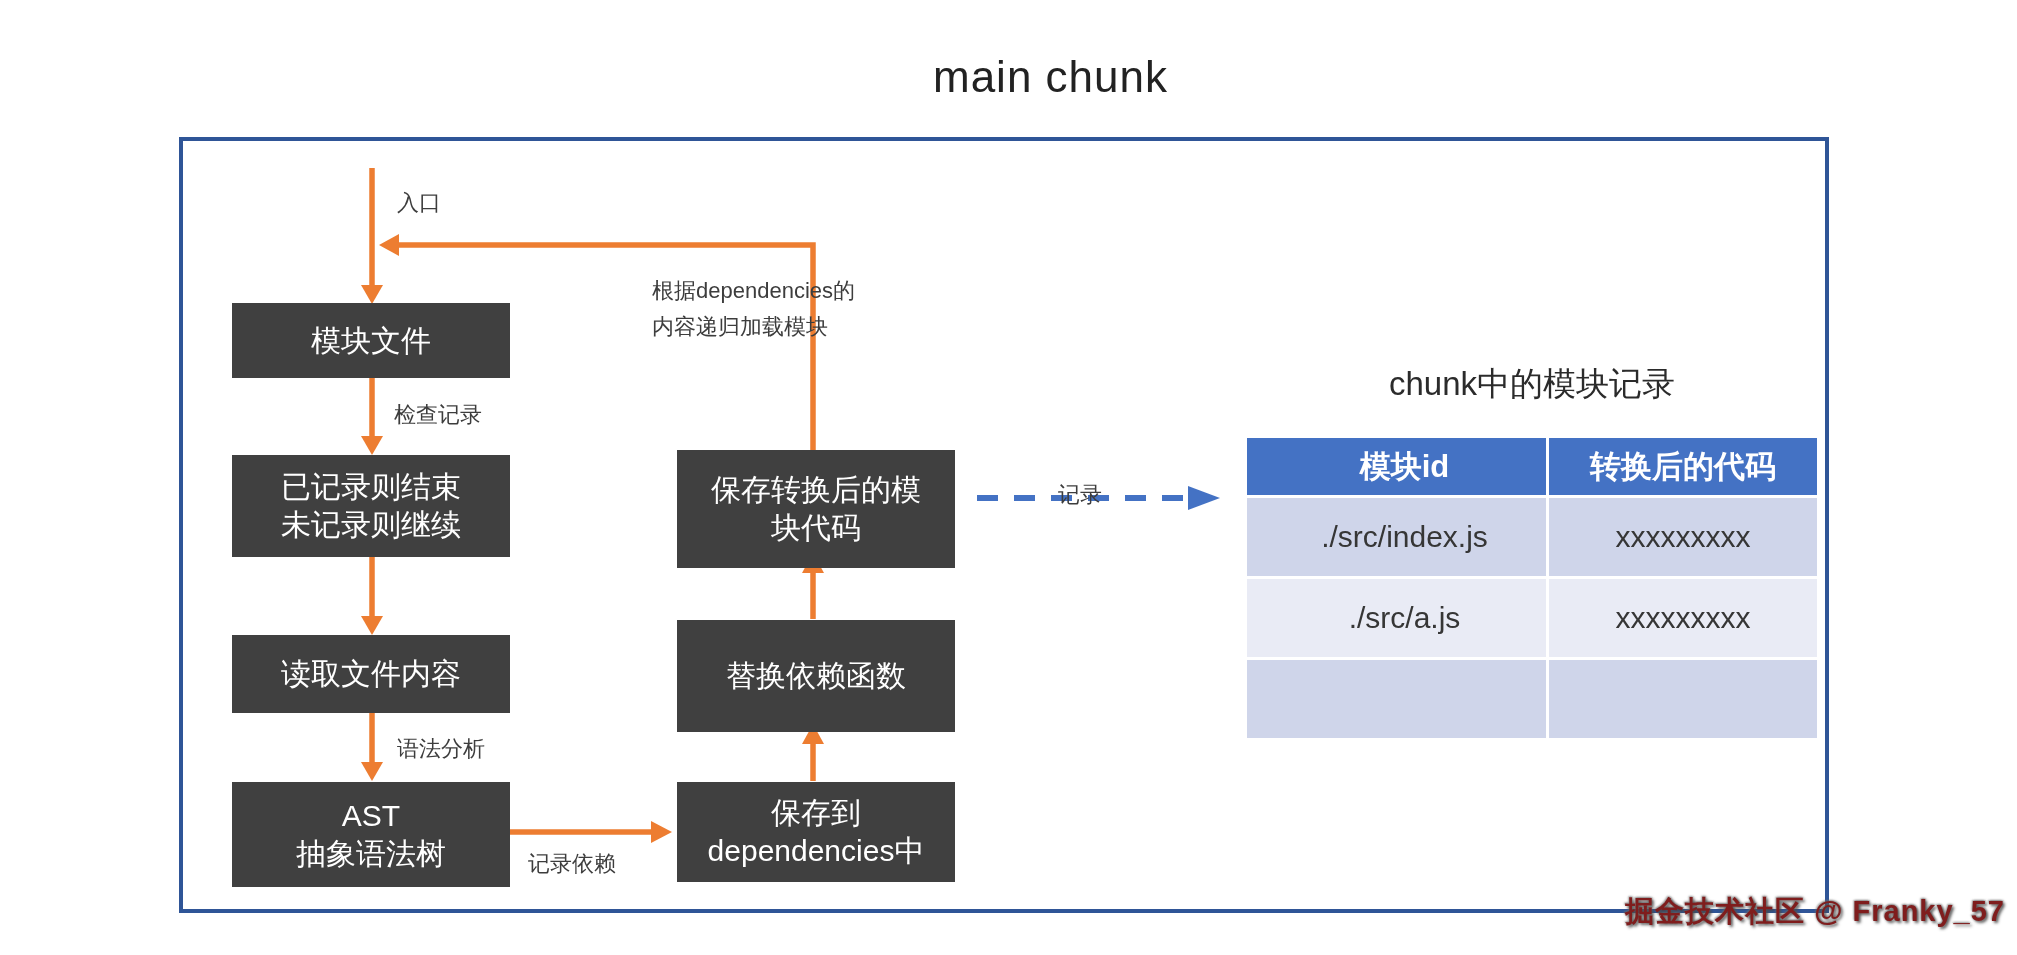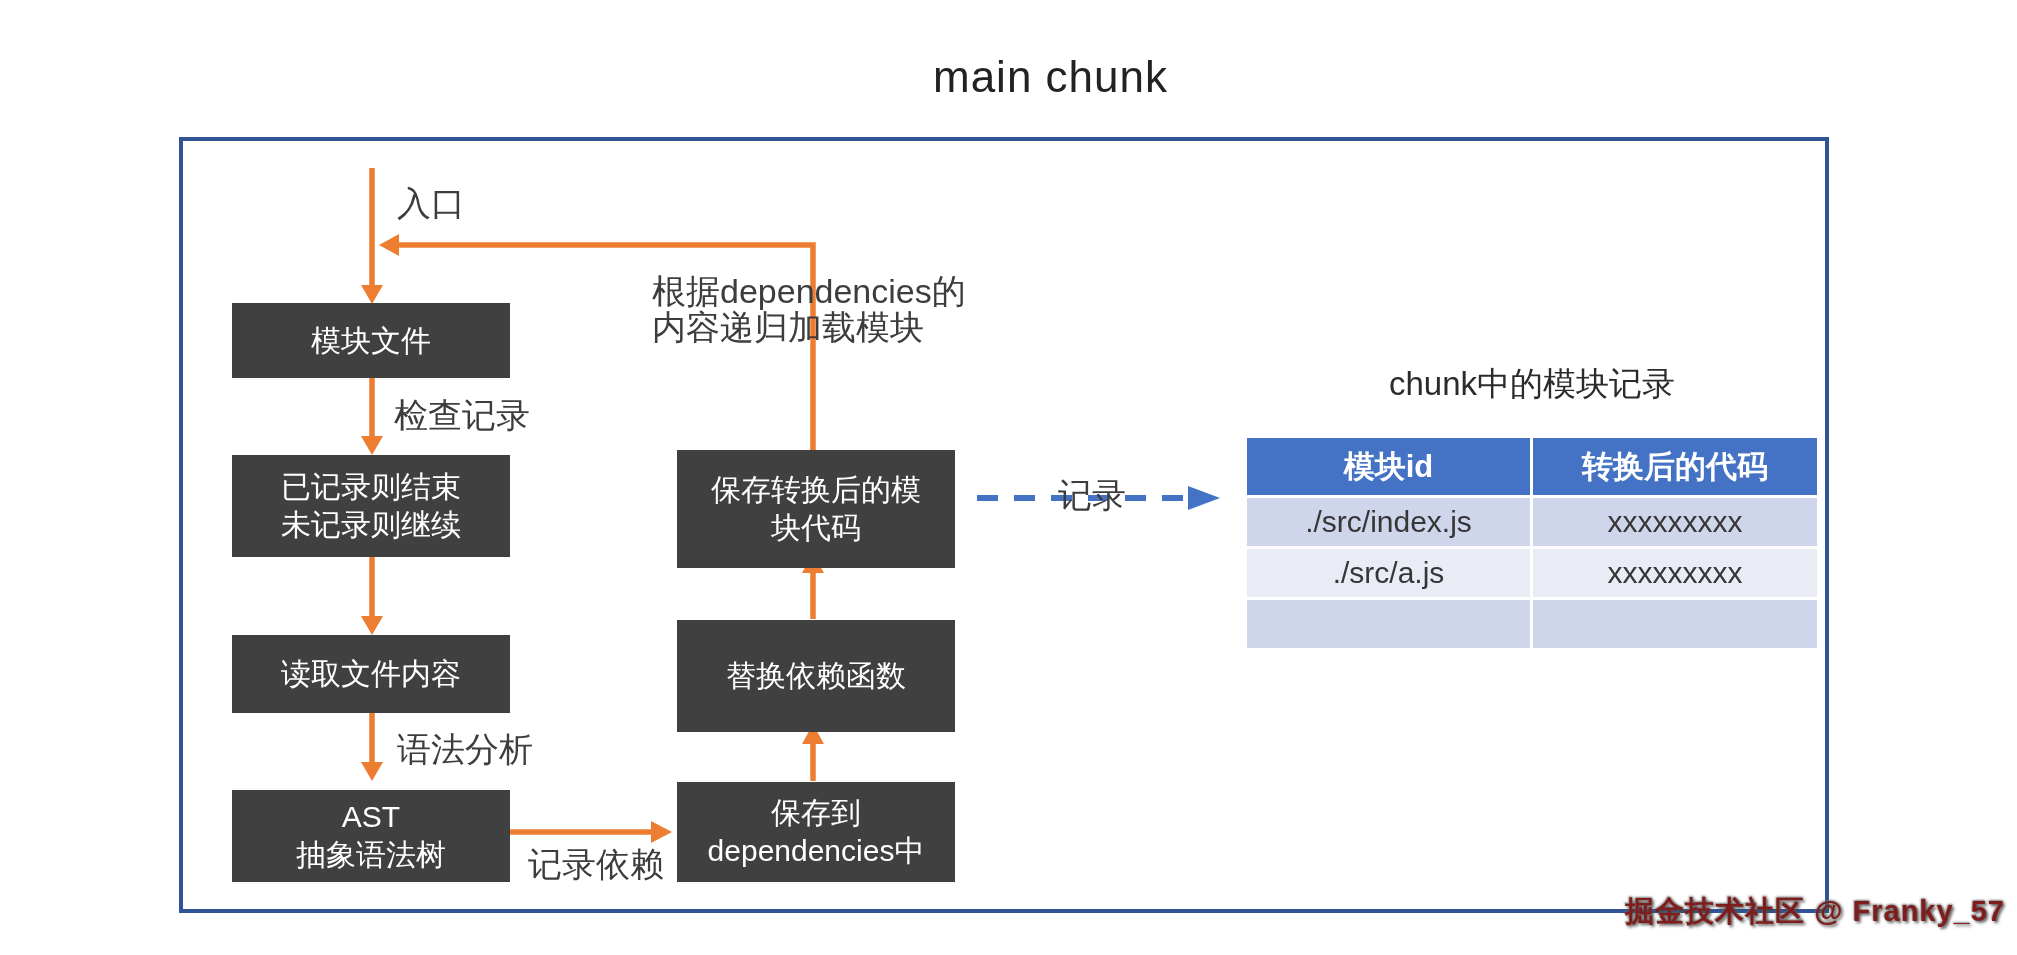--- a/index.html
+++ b/index.html
@@ -16,34 +16,34 @@
     border:4px solid #2F5597;box-sizing:border-box;background:transparent;
   }
   .obox{
     position:absolute;background:#404040;color:#ffffff;
     display:flex;align-items:center;justify-content:center;text-align:center;
     font-size:30px;line-height:38px;white-space:pre-line;
   }
   .col-l{left:232px;width:278px;}
   .col-m{left:677px;width:278px;}
   .lbl{
-    position:absolute;color:#3d3d3d;font-size:34px;line-height:36px;white-space:pre-line;
+    position:absolute;color:#3d3d3d;font-size:22px;line-height:36px;white-space:pre-line;
   }
   .svg-overlay{position:absolute;left:0;top:0;width:2017px;height:955px;}
   .tbl-title{
     position:absolute;left:1247px;top:362px;width:570px;text-align:center;
     font-size:33px;color:#2b2b2b;
   }
   .tbl{position:absolute;left:1247px;top:438px;width:570px;}
   .trow{display:flex;gap:3px;margin-bottom:3px;}
   .tcell{
     display:flex;align-items:center;justify-content:center;
-    font-size:30px;color:#363636;height:48px;
+    font-size:30px;color:#363636;height:78px;
   }
-  .tcell.c1{width:283px;}
+  .tcell.c1{width:283px;padding-left:16px;}
   .tcell.c2{flex:1;}
   .thead .tcell{background:#4472C4;color:#ffffff;font-weight:bold;font-size:31px;height:57px;}
   .rdark .tcell{background:#CFD5EA;}
   .rlight .tcell{background:#E9EBF5;}
   .watermark{
     position:absolute;right:12px;top:892px;font-size:29px;font-weight:bold;
     color:#7f1d1d;letter-spacing:1px;
     text-shadow:2px 2px 3px rgba(70,70,70,.85),-1px -1px 2px rgba(110,110,110,.6),1px -1px 2px rgba(110,110,110,.5);
     z-index:5;
   }
@@ -79,21 +79,21 @@
       <polygon points="802,573 824,573 813,553"></polygon>
     </g>
     <path d="M977 498 L1188 498" stroke="#4472C4" stroke-width="6" stroke-dasharray="21 16" fill="none"></path>
     <polygon points="1188,486 1188,510 1220,498" fill="#4472C4"></polygon>
   </svg>
 
   <div class="obox col-l" style="top:303px;height:75px;">模块文件</div>
   <div class="obox col-l" style="top:455px;height:102px;">已记录则结束
 未记录则继续</div>
   <div class="obox col-l" style="top:635px;height:78px;">读取文件内容</div>
-  <div class="obox col-l" style="top:782px;height:92px;margin-top:8px;">AST
+  <div class="obox col-l" style="top:782px;height:105px;">AST
 抽象语法树</div>
 
   <div class="obox col-m" style="top:450px;height:118px;">保存转换后的模
 块代码</div>
   <div class="obox col-m" style="top:620px;height:112px;">替换依赖函数</div>
   <div class="obox col-m" style="top:782px;height:100px;">保存到
 dependencies中</div>
 
   <div class="lbl" style="left:397px;top:185px;">入口</div>
   <div class="lbl" style="left:394px;top:397px;">检查记录</div>

